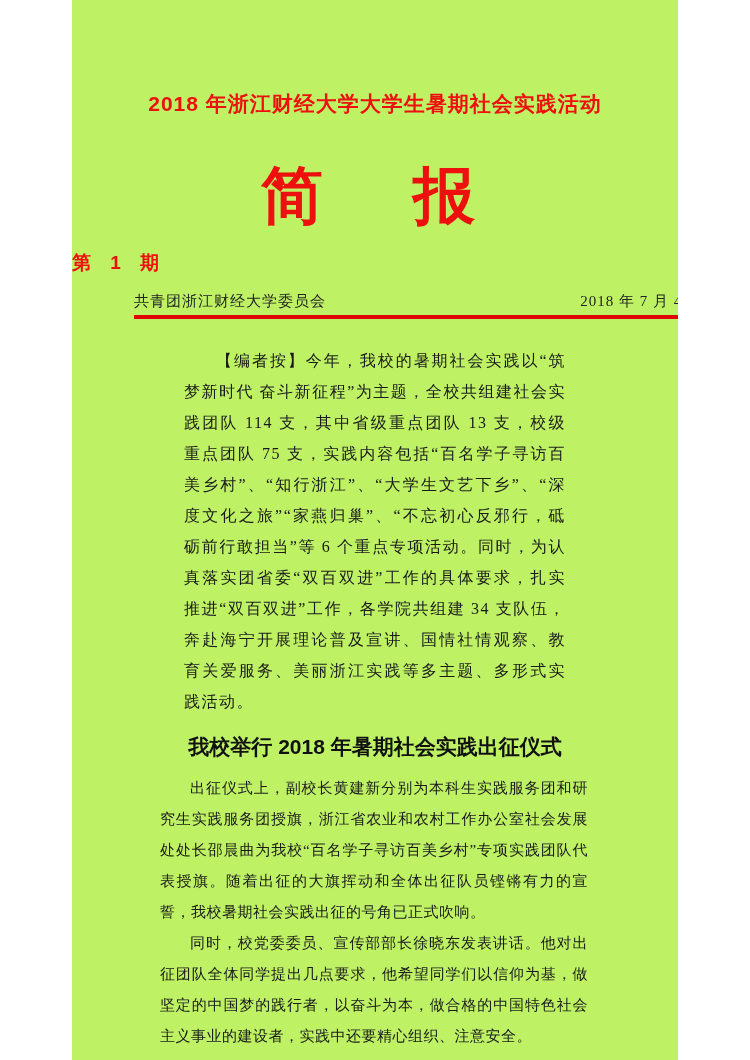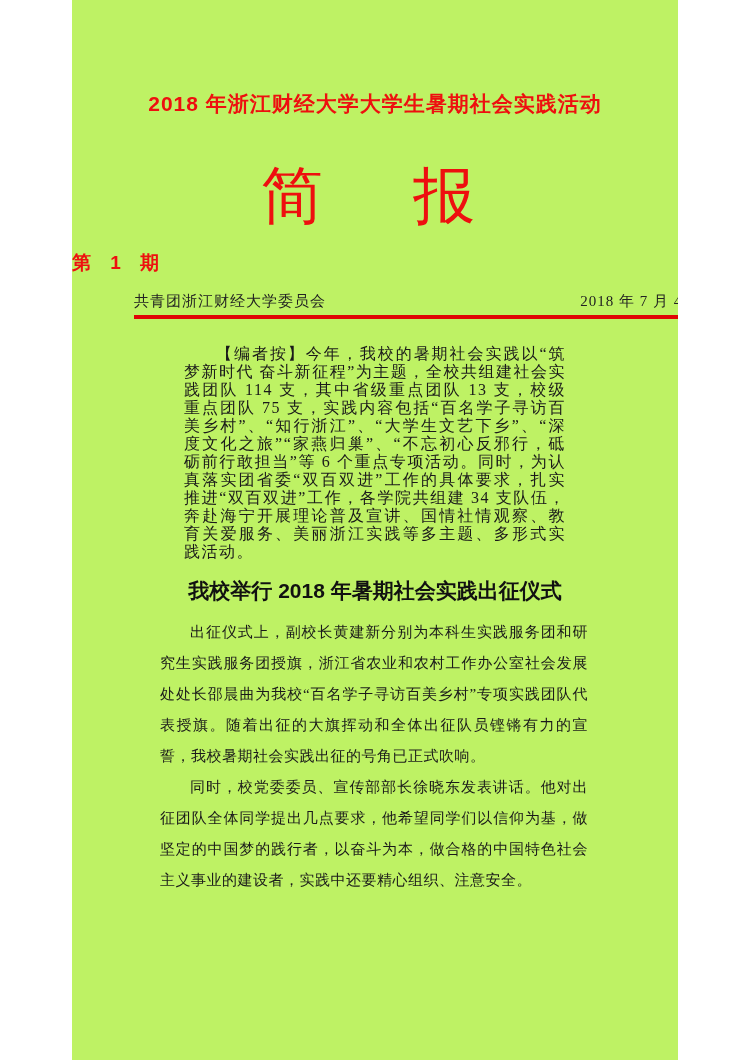--- a/index.html
+++ b/index.html
@@ -23,21 +23,21 @@
     color: #ee0f0f;
   }
   .brief-title {
     margin-top: 46px;
     text-align: center;
     font-family: "Liberation Serif", serif;
     font-size: 62px;
     line-height: 64px;
     letter-spacing: 14px;
     color: #ee0f0f;
-    font-weight: normal;
+    font-weight: bold;
   }
   .issue-number {
     margin-top: 22px;
     font-family: "Liberation Sans", sans-serif;
     font-weight: bold;
     font-size: 19px;
     letter-spacing: 7px;
     color: #ee0f0f;
   }
   .header-row {
@@ -54,21 +54,21 @@
   .header-row .pub-date { margin-right: 84px; }
   .red-rule {
     margin: 4px auto 0 62px;
     width: 653px;
     height: 4px;
     background: #e00505;
   }
   .editor-note {
     margin: 26px 112px 0 112px;
     font-size: 16px;
-    line-height: 18px;
+    line-height: 31px;
     letter-spacing: 1.5px;
     text-indent: 2em;
     text-align: justify;
   }
   .section-label {
     margin: 42px 0 0 88px;
     font-size: 18px;
     letter-spacing: 5px;
     color: #111111;
   }

